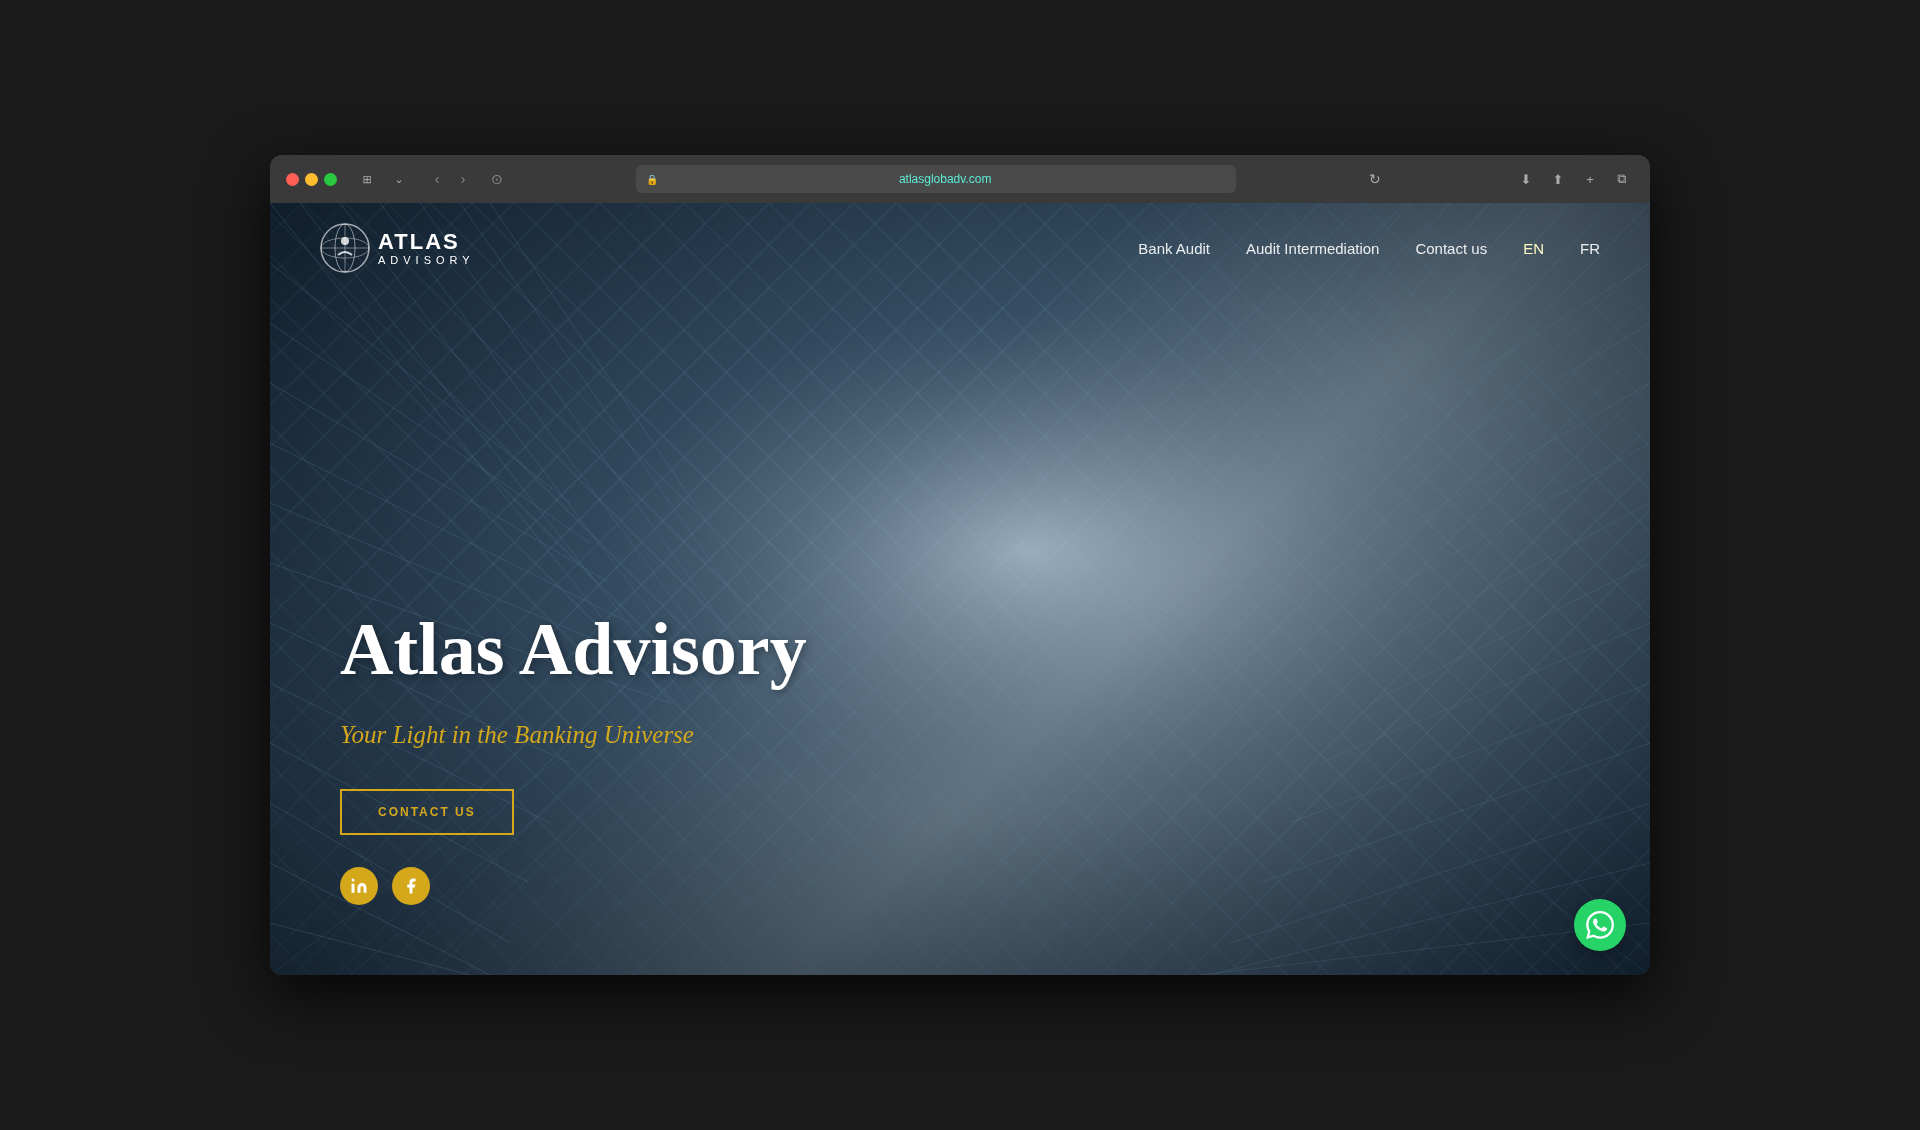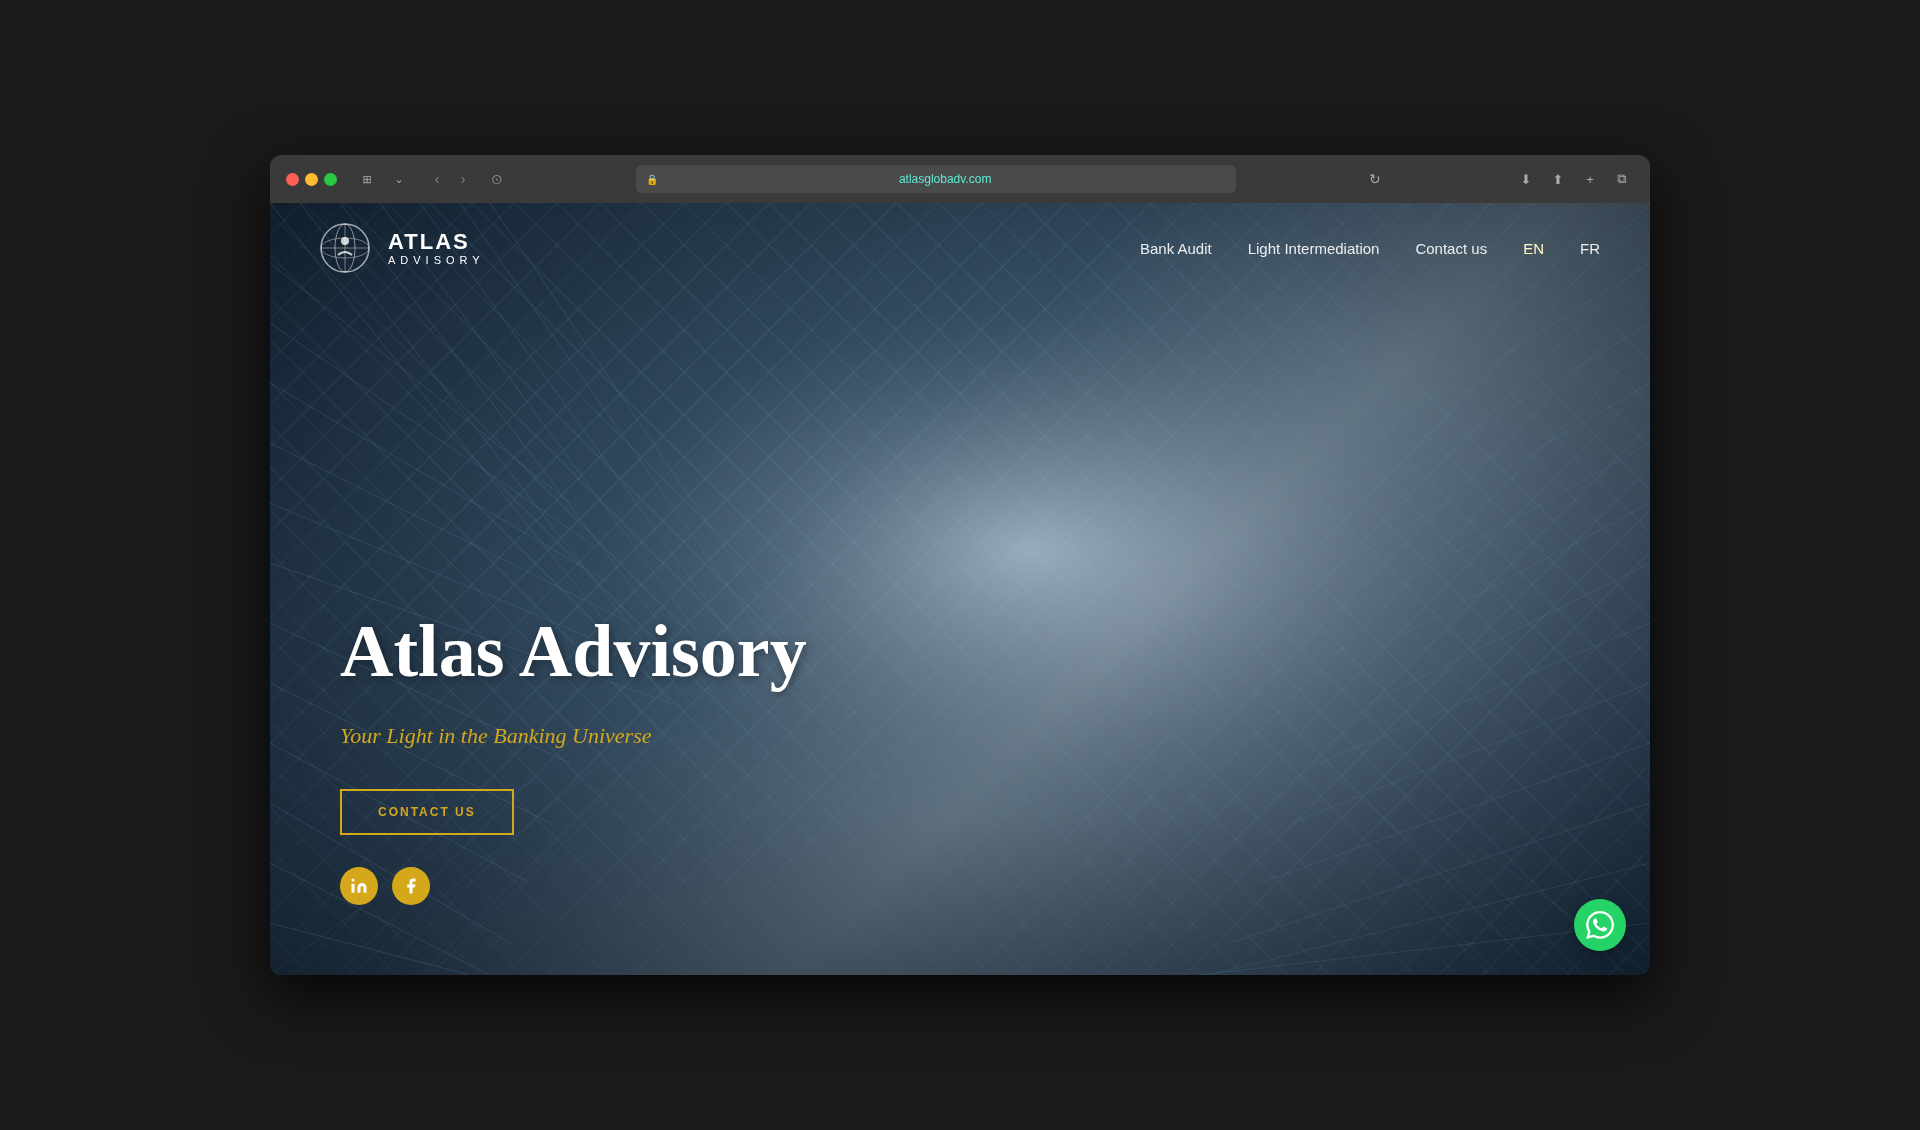--- a/index.html
+++ b/index.html
@@ -199,21 +199,21 @@
       right: 0;
       z-index: 10;
       display: flex;
       align-items: center;
       padding: 20px 50px;
     }
 
     .logo-area {
       display: flex;
       align-items: center;
-      gap: 18px;
+      gap: 8px;
     }
 
     .logo-icon {
       width: 50px;
       height: 50px;
     }
 
     .logo-text {
       display: flex;
       flex-direction: column;
@@ -273,21 +273,21 @@
       font-size: 74px;
       font-weight: 700;
       font-family: Georgia, 'Times New Roman', serif;
       line-height: 1.05;
       margin-bottom: 32px;
       text-shadow: 2px 2px 8px rgba(0,0,0,0.4);
     }
 
     .hero-subtitle {
       color: #d4a81a;
-      font-size: 22px;
+      font-size: 25px;
       font-style: italic;
       font-family: Georgia, 'Times New Roman', serif;
       margin-bottom: 40px;
     }
 
     .contact-btn {
       border: 2px solid #d4a81a;
       background: transparent;
       color: #d4a81a;
       padding: 14px 36px;
@@ -466,21 +466,21 @@
           <circle cx="25" cy="18" r="4" fill="rgba(255,255,255,0.8)"></circle>
           <path d="M18 32 Q25 26 32 32" stroke="rgba(255,255,255,0.8)" stroke-width="2" fill="none"></path>
         </svg>
         <div class="logo-text">
           <span class="logo-atlas">ATLAS</span>
           <span class="logo-advisory">ADVISORY</span>
         </div>
       </div>
       <div class="nav-links">
         <a class="nav-link">Bank Audit</a>
-        <a class="nav-link">Light Intermediation</a>
+        <a class="nav-link">Audit Intermediation</a>
         <a class="nav-link">Contact us</a>
         <span class="lang-btn lang-btn-active">EN</span>
         <span class="lang-btn">FR</span>
       </div>
     </nav>
 
     <div class="hero-content">
       <h1 class="hero-title">Atlas Advisory</h1>
       <p class="hero-subtitle">Your Light in the Banking Universe</p>
       <button class="contact-btn">CONTACT US</button>

